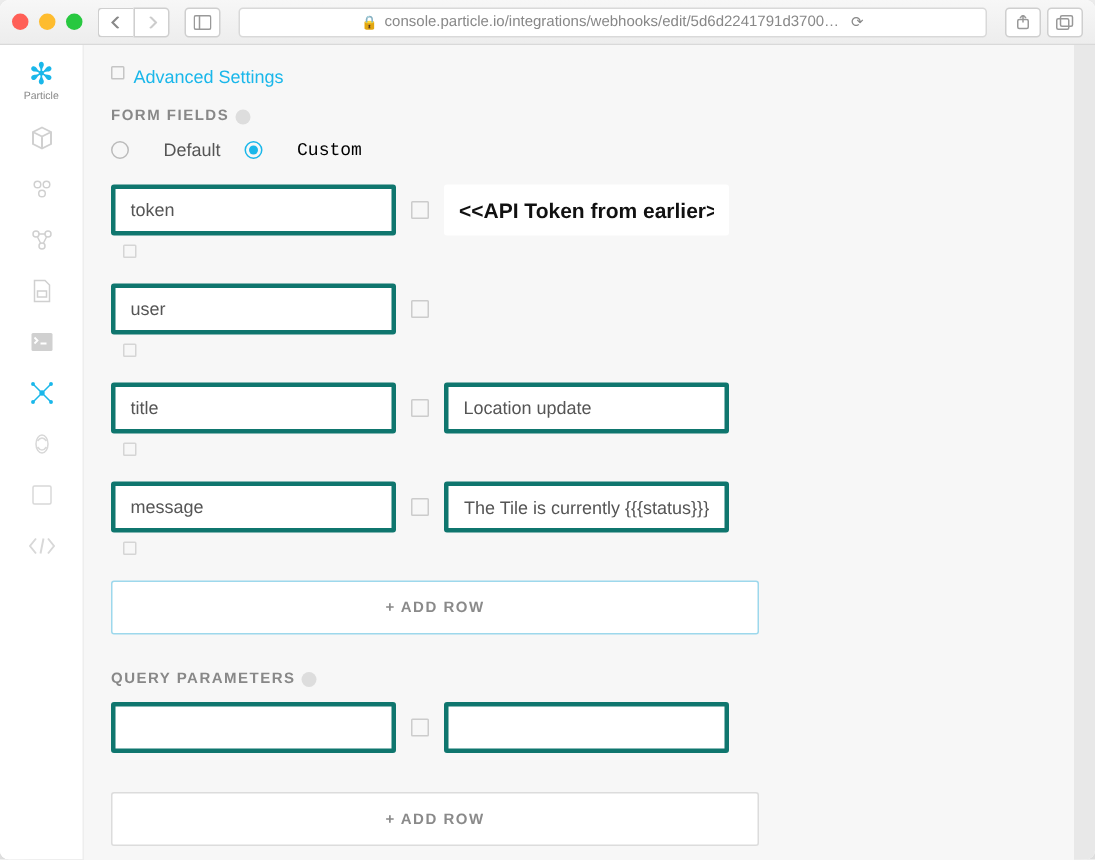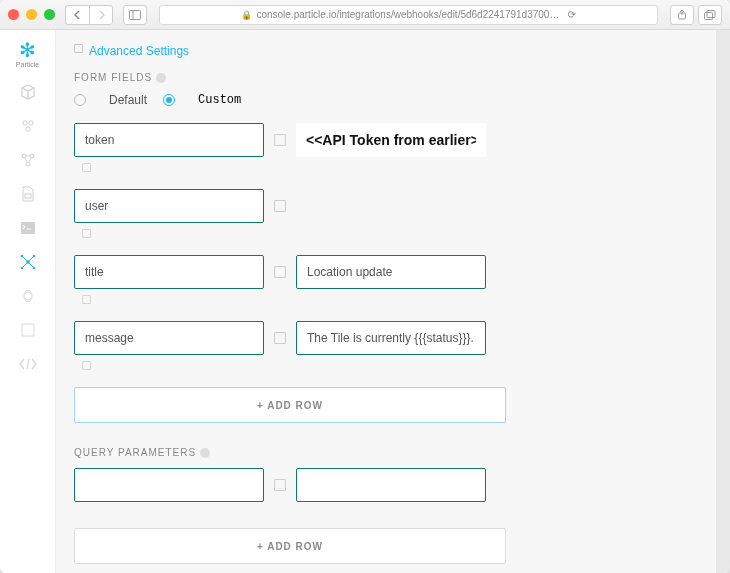--- a/index.html
+++ b/index.html
@@ -85,21 +85,21 @@
     display: flex; gap: 6px; margin-bottom: 14px;
   }
   .mini-checkbox {
     width: 9px; height: 9px; border: 1px solid #c5c5c5; border-radius: 1px;
     display: inline-block;
   }
   .link-blue { color: #1ab7ea; font-weight: 500; font-size: 12px; }
   .info-text { font-size: 11.5px; color: #666; margin-bottom: 10px; }
   .info-text a { color: #1ab7ea; text-decoration: none; }
   .section-label {
-    font-size: 10px; letter-spacing: 1px; color: #888; font-weight: 400;
+    font-size: 10px; letter-spacing: 1px; color: #888; font-weight: 700;
     margin-bottom: 10px; display: flex; align-items: center; gap: 4px;
   }
   .help-circ {
     width: 10px; height: 10px; border-radius: 50%; background: #ddd;
     display: inline-block;
   }
   .radio-row { display: flex; gap: 16px; margin-bottom: 16px; font-size: 12px; }
   .radio-opt { display: flex; align-items: center; gap: 23px; }
   .radio {
     width: 12px; height: 12px; border-radius: 50%; border: 1px solid #bbb;
@@ -107,21 +107,21 @@
   }
   .radio.checked { border-color: #1ab7ea; }
   .radio.checked::after {
     content: ""; width: 6px; height: 6px; border-radius: 50%; background: #1ab7ea;
   }
   .radio-label.active { color: #000000; font-weight: 500; font-family: Liberation Mono, monospace; }
   .form-row {
     display: flex; align-items: center; gap: 10px; margin-bottom: 4px;
   }
   .key-input, .val-input {
-    height: 34px; border: 1px solid #0f766e; border-radius: 2px; background: #fff;
+    height: 34px; border: 3px solid #0f766e; border-radius: 2px; background: #fff;
     padding: 0 10px; font-size: 12px; color: #555;
   }
   .key-input { width: 190px; }
   .val-input { width: 190px; }
   .val-input.big {
     font-family: Arial, sans-serif; font-weight: 700; font-size: 14px; color: #111;
     border: none;
   }
   .mid-check {
     width: 12px; height: 12px; border: 1px solid #ccc; border-radius: 1px;

